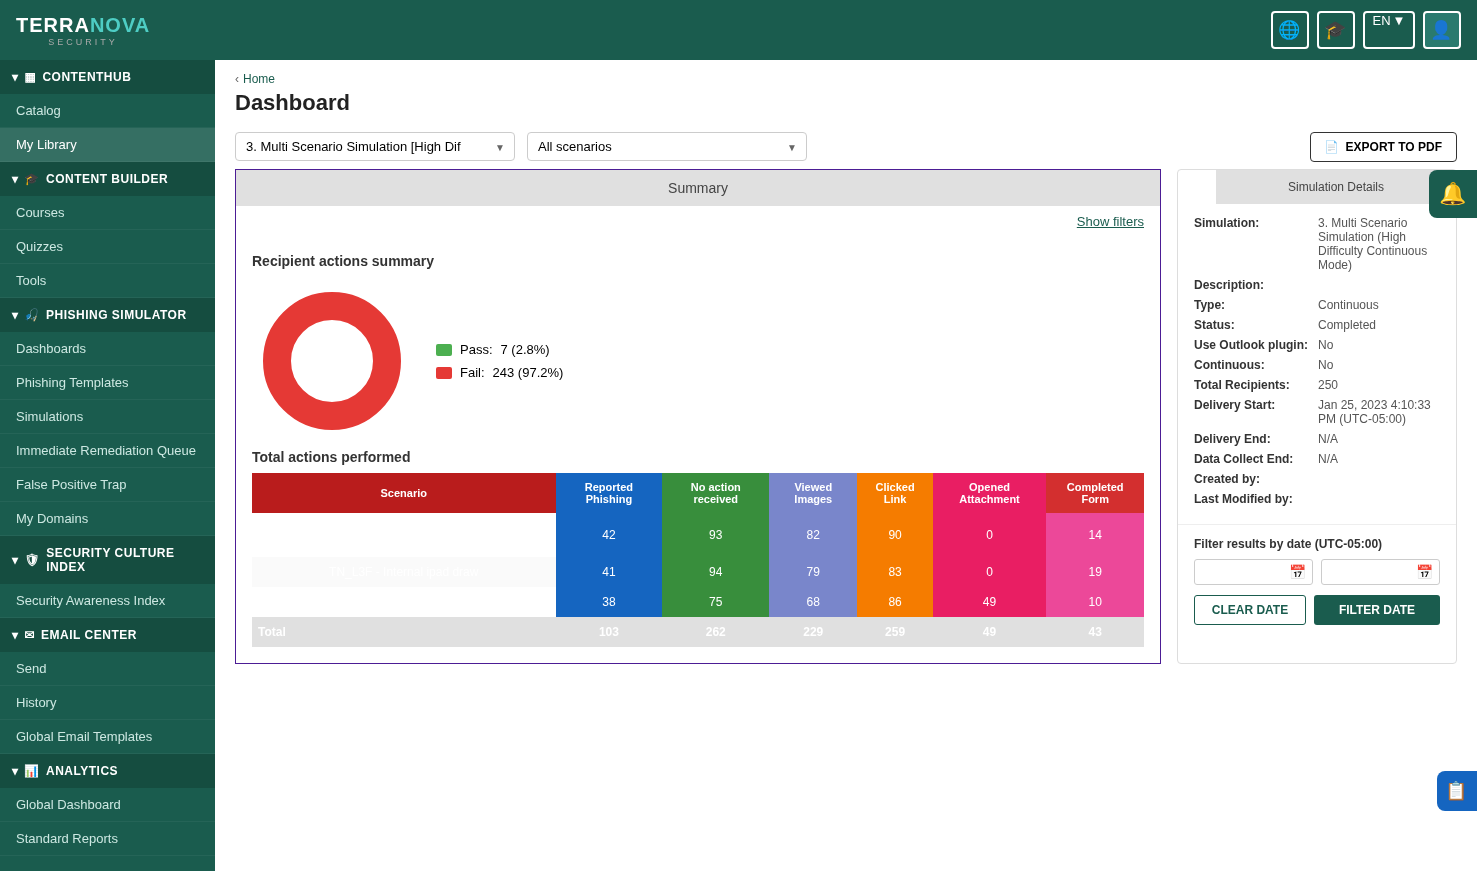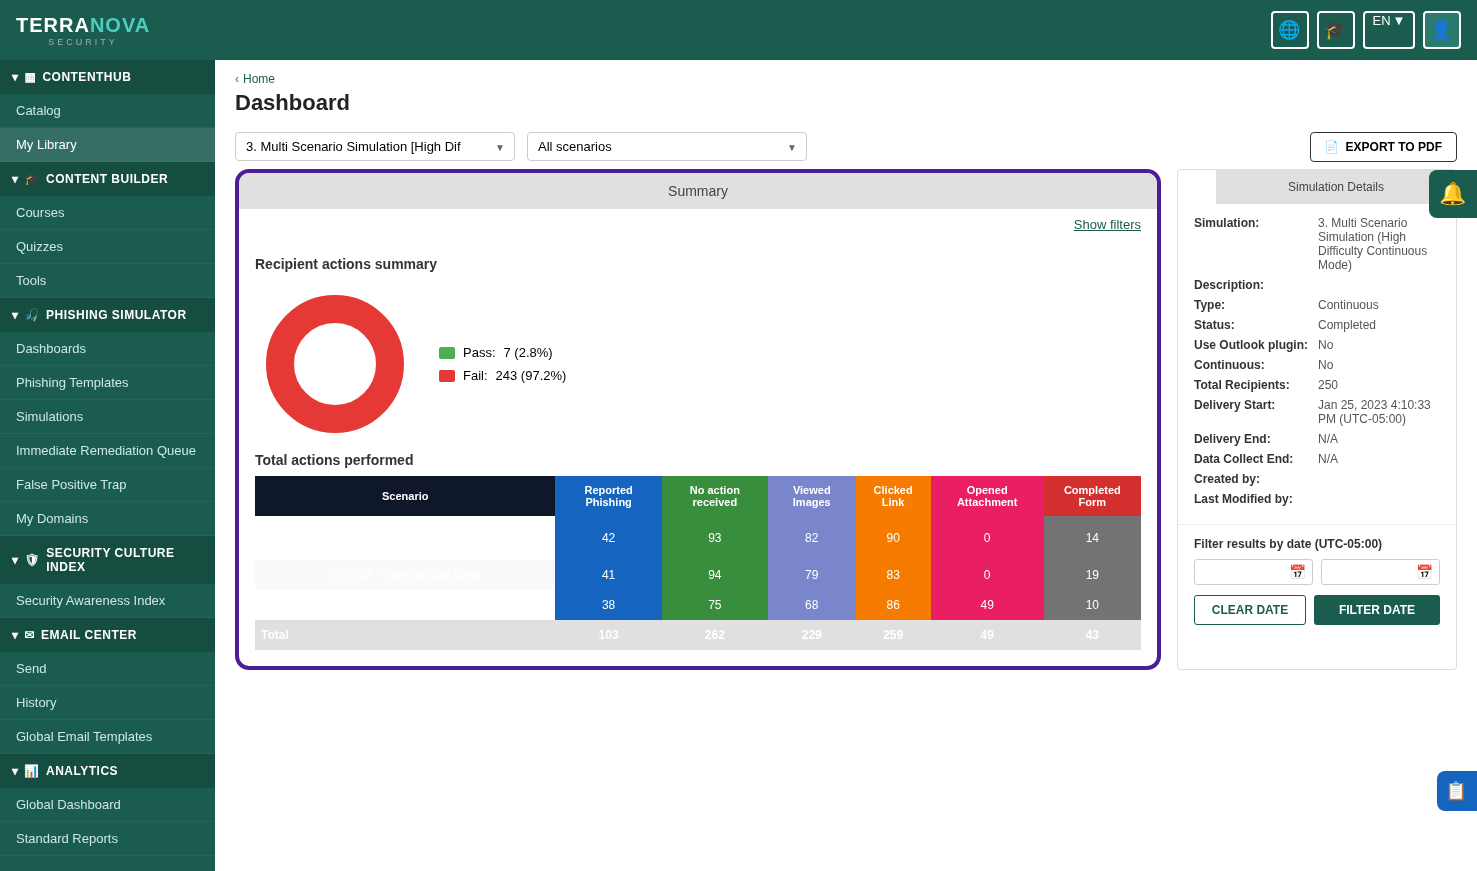--- a/index.html
+++ b/index.html
@@ -111,21 +111,21 @@
 
     
     .dashboard-body {
       padding: 0 20px 20px 20px;
       display: flex; gap: 16px;
     }
 
     
     .left-panel {
       flex: 1;
-      border: 4px solid #4c1d95; border-radius: 14px; overflow: hidden;
+      border: 1px solid #4c1d95; border-radius: 0; overflow: hidden;
     }
     .panel-header {
       background: #e0e0e0; padding: 10px 16px; font-size: 14px; font-weight: normal; color: #444; text-align: center;
     }
     .show-filters-row {
       display: flex; justify-content: flex-end; padding: 8px 16px;
     }
     .show-filters-link { color: #1a5c4e; cursor: pointer; font-size: 13px; text-decoration: underline; }
 
     
@@ -139,35 +139,35 @@
     .legend-item { display: flex; align-items: center; gap: 8px; font-size: 13px; }
     .legend-color { width: 16px; height: 12px; border-radius: 2px; }
 
     
     .table-area { padding: 0 16px 16px 16px; }
     .table-title { font-size: 14px; font-weight: bold; margin-bottom: 8px; color: #333; }
     .data-table { width: 100%; border-collapse: collapse; font-size: 12px; }
     .data-table th {
       padding: 8px 6px; color: white; font-size: 11px; font-weight: bold; text-align: center;
     }
-    .th-scenario { background: #0f172a; text-align: left; }
+    .th-scenario { background: #b91c1c; text-align: left; }
     .th-reported { background: #1565c0; }
     .th-noaction { background: #388e3c; }
     .th-viewed { background: #7986cb; }
     .th-clicked { background: #f57c00; }
     .th-opened { background: #e91e63; }
     .th-completed { background: #d32f2f; }
     .data-table td { padding: 8px 6px; text-align: center; color: white; font-size: 12px; }
     .td-scenario { color: #333; text-align: left; font-size: 12px; }
     .td-reported { background: #1565c0; }
     .td-noaction { background: #388e3c; }
     .td-viewed { background: #7986cb; }
     .td-clicked { background: #f57c00; }
     .td-opened { background: #e91e63; }
-    .td-completed { background: #737373; }
+    .td-completed { background: #ec4899; }
     .td-total { background: #e0e0e0; color: #333; font-weight: bold; }
     .row-alt { background: #fafafa; }
 
     
     .right-panel {
       width: 280px;
       border: 1px solid #ddd; border-radius: 4px; overflow: hidden; flex-shrink: 0;
     }
     .sim-details-header {
       background: #e0e0e0; padding: 10px 17px; font-size: 12px; color: #444; text-align: center; margin-left: 38px;

